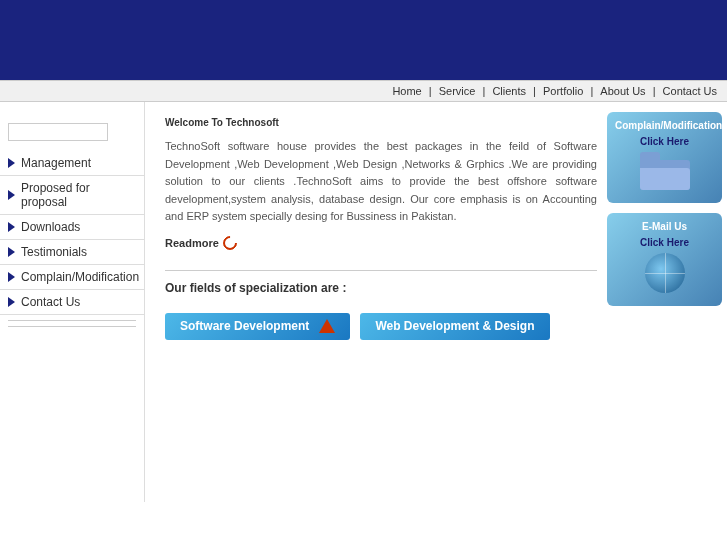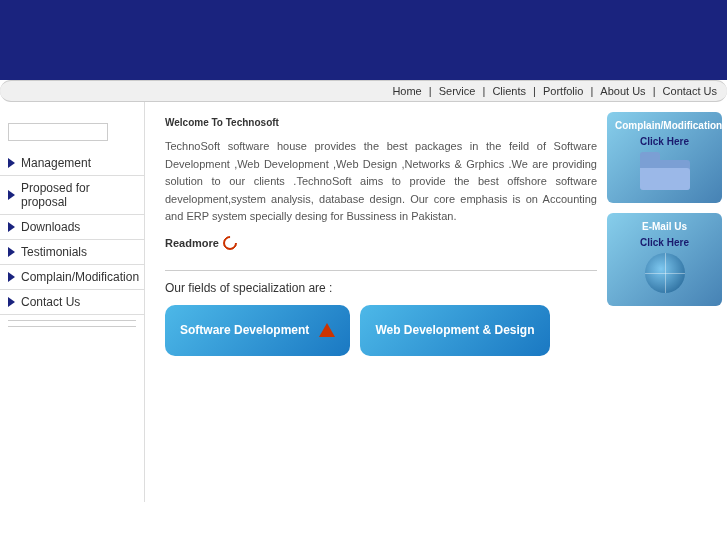--- a/index.html
+++ b/index.html
@@ -14,21 +14,20 @@
 
     
     .nav-bar {
       background: #f0f0f0;
       border-top: 1px solid #ccc;
       border-bottom: 1px solid #ccc;
       padding: 4px 8px;
       text-align: right;
       font-size: 11px;
       color: #333;
-      border-radius: 11px;
     }
     .nav-bar span { margin: 0 2px; }
 
     
     .main-layout {
       display: flex;
       width: 100%;
     }
 
     
@@ -105,38 +104,38 @@
     }
 
     
     .fields-section {
       margin-top: 20px;
       padding-top: 10px;
       border-top: 1px solid #ccc;
     }
     .fields-title {
       font-size: 12px;
-      font-weight: normal;
-      color: #333;
-      margin-bottom: 10px;
+      font-weight: bold;
+      color: #333;
+      margin-bottom: 18px;
     }
     .fields-cards {
       display: flex;
       gap: 10px;
     }
     .field-card {
       background: linear-gradient(135deg, #4db8e8, #1a78c2);
       color: white;
       padding: 10px 15px;
-      border-radius: 10px;
+      border-radius: 3px;
       font-size: 12px;
       font-weight: bold;
       text-align: center;
       min-width: 150px;
-      height: 51px;
+      height: 27px;
       display: flex;
       align-items: center;
       justify-content: center;
       cursor: pointer;
       position: relative;
     }
 
     .widget-box {
       background: linear-gradient(135deg, #87ceeb, #4682b4);
       border-radius: 6px;

